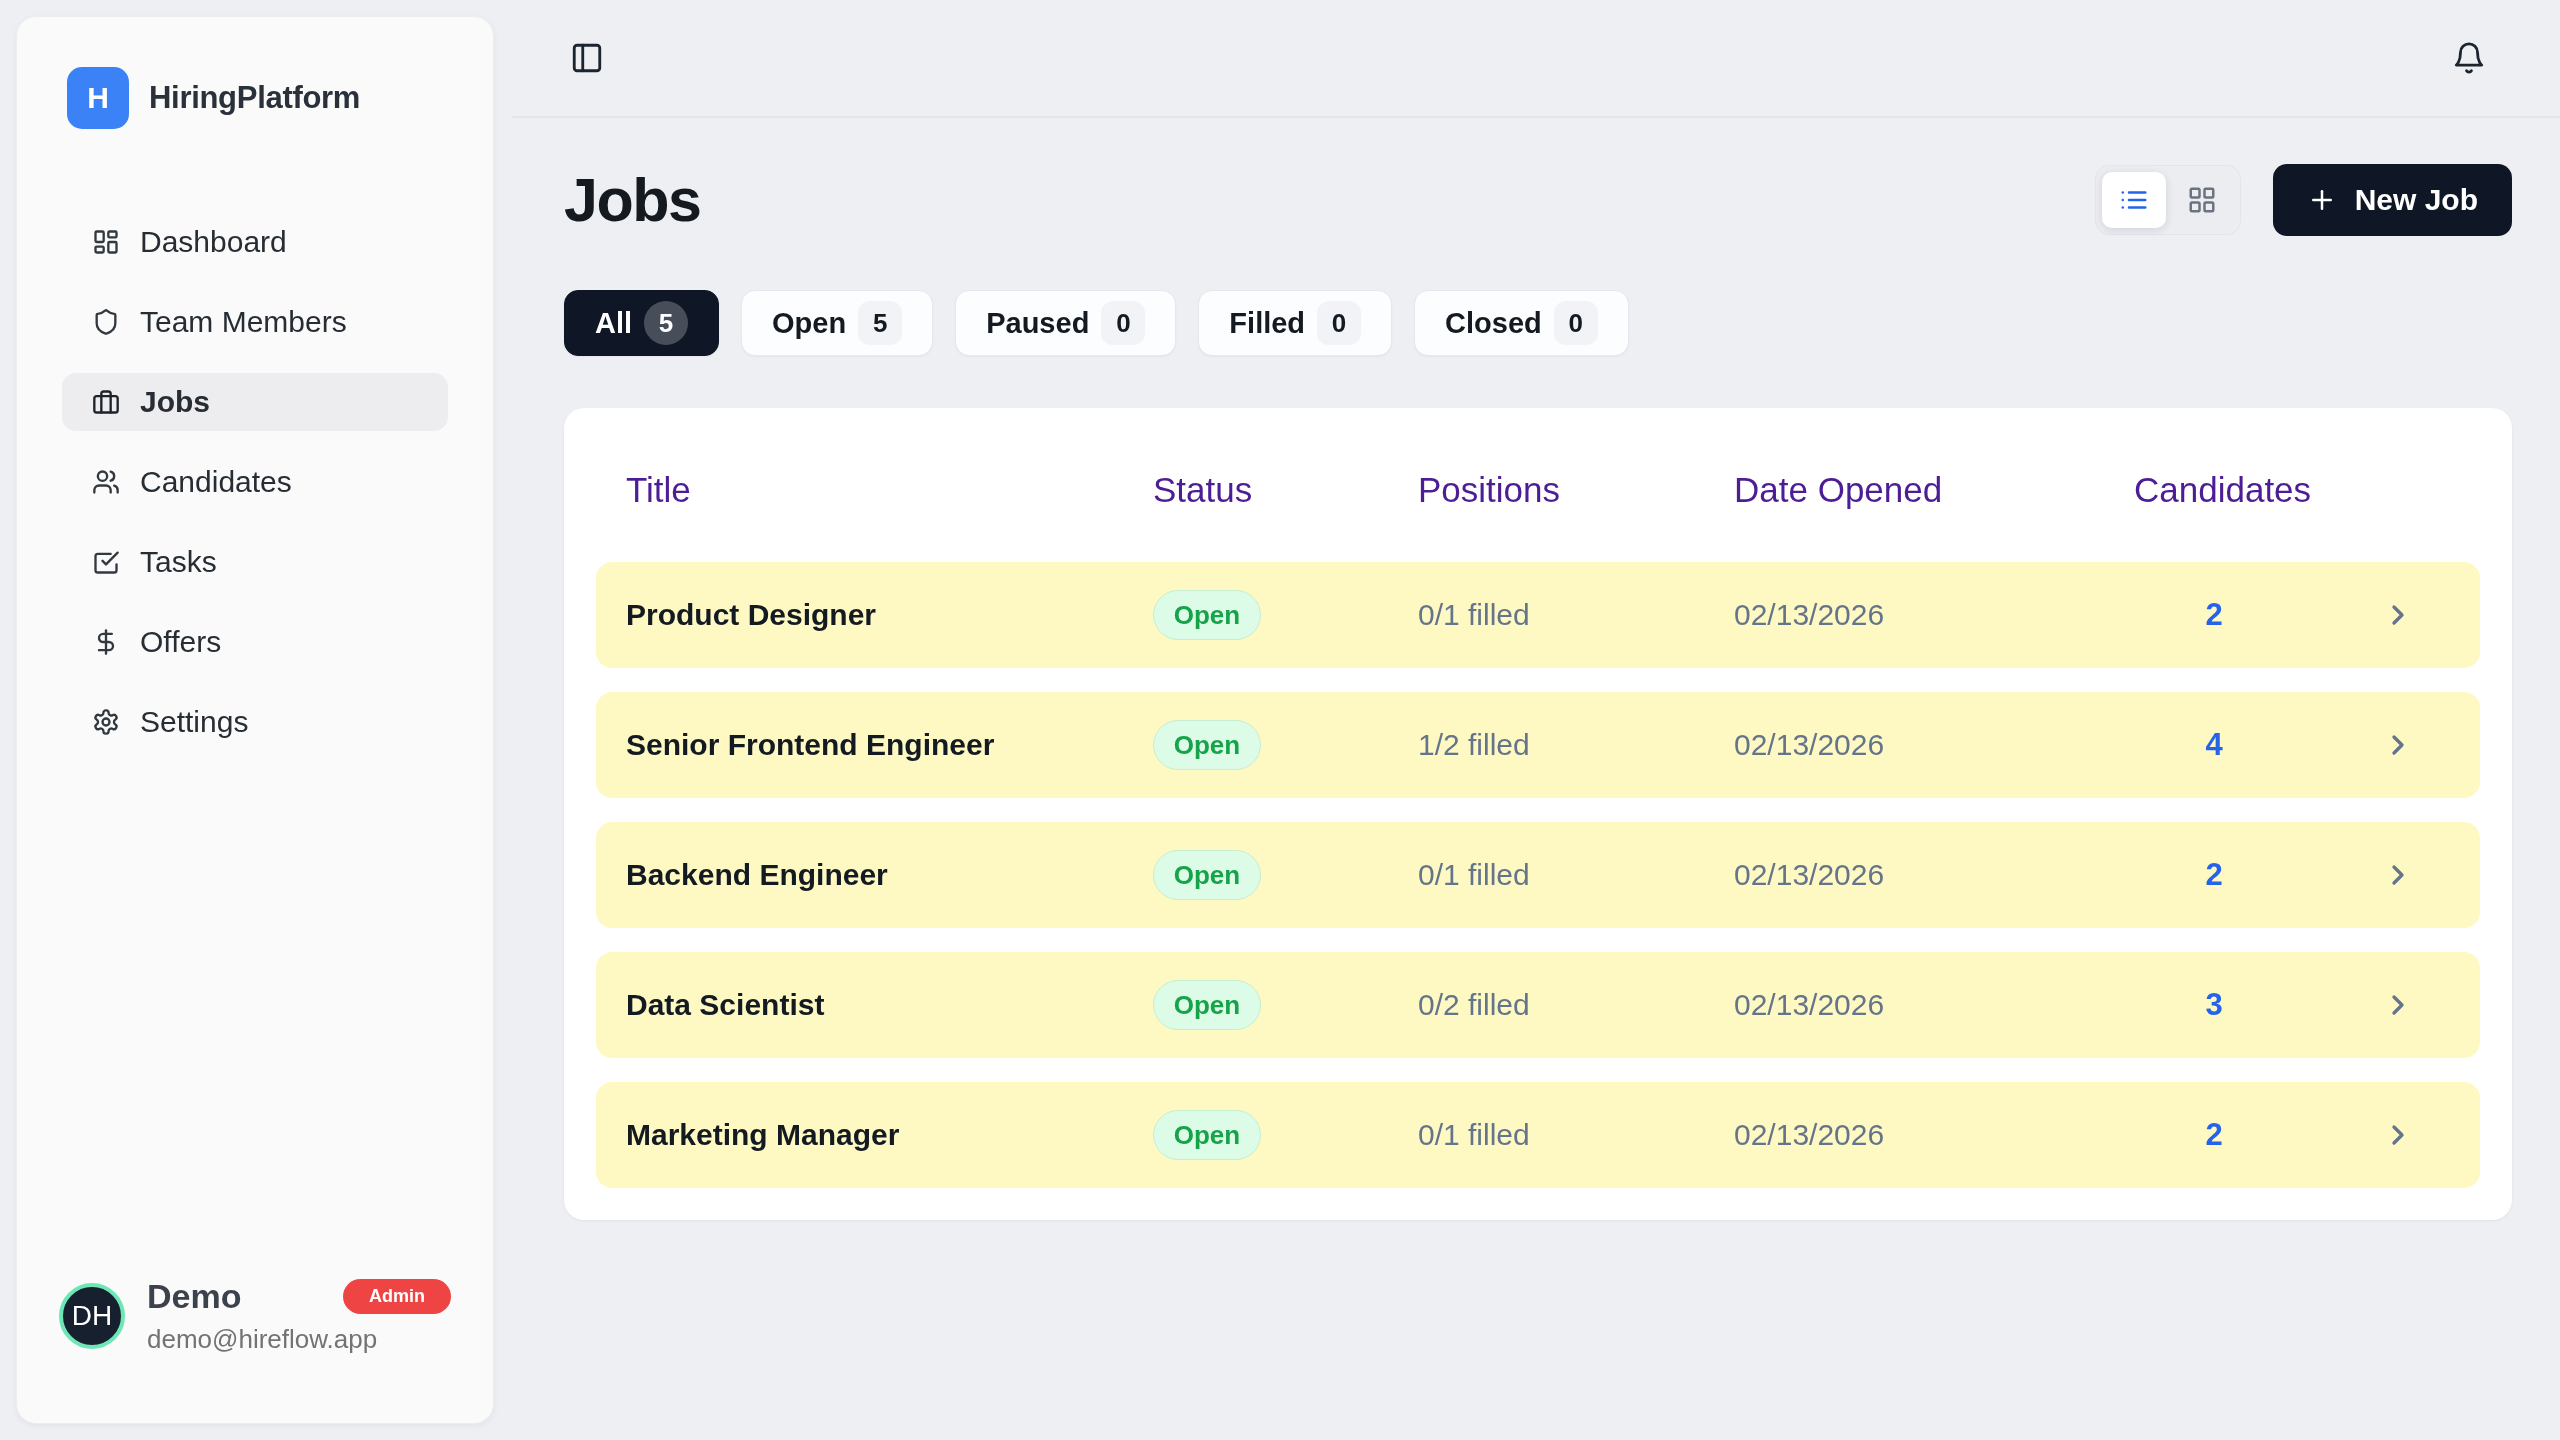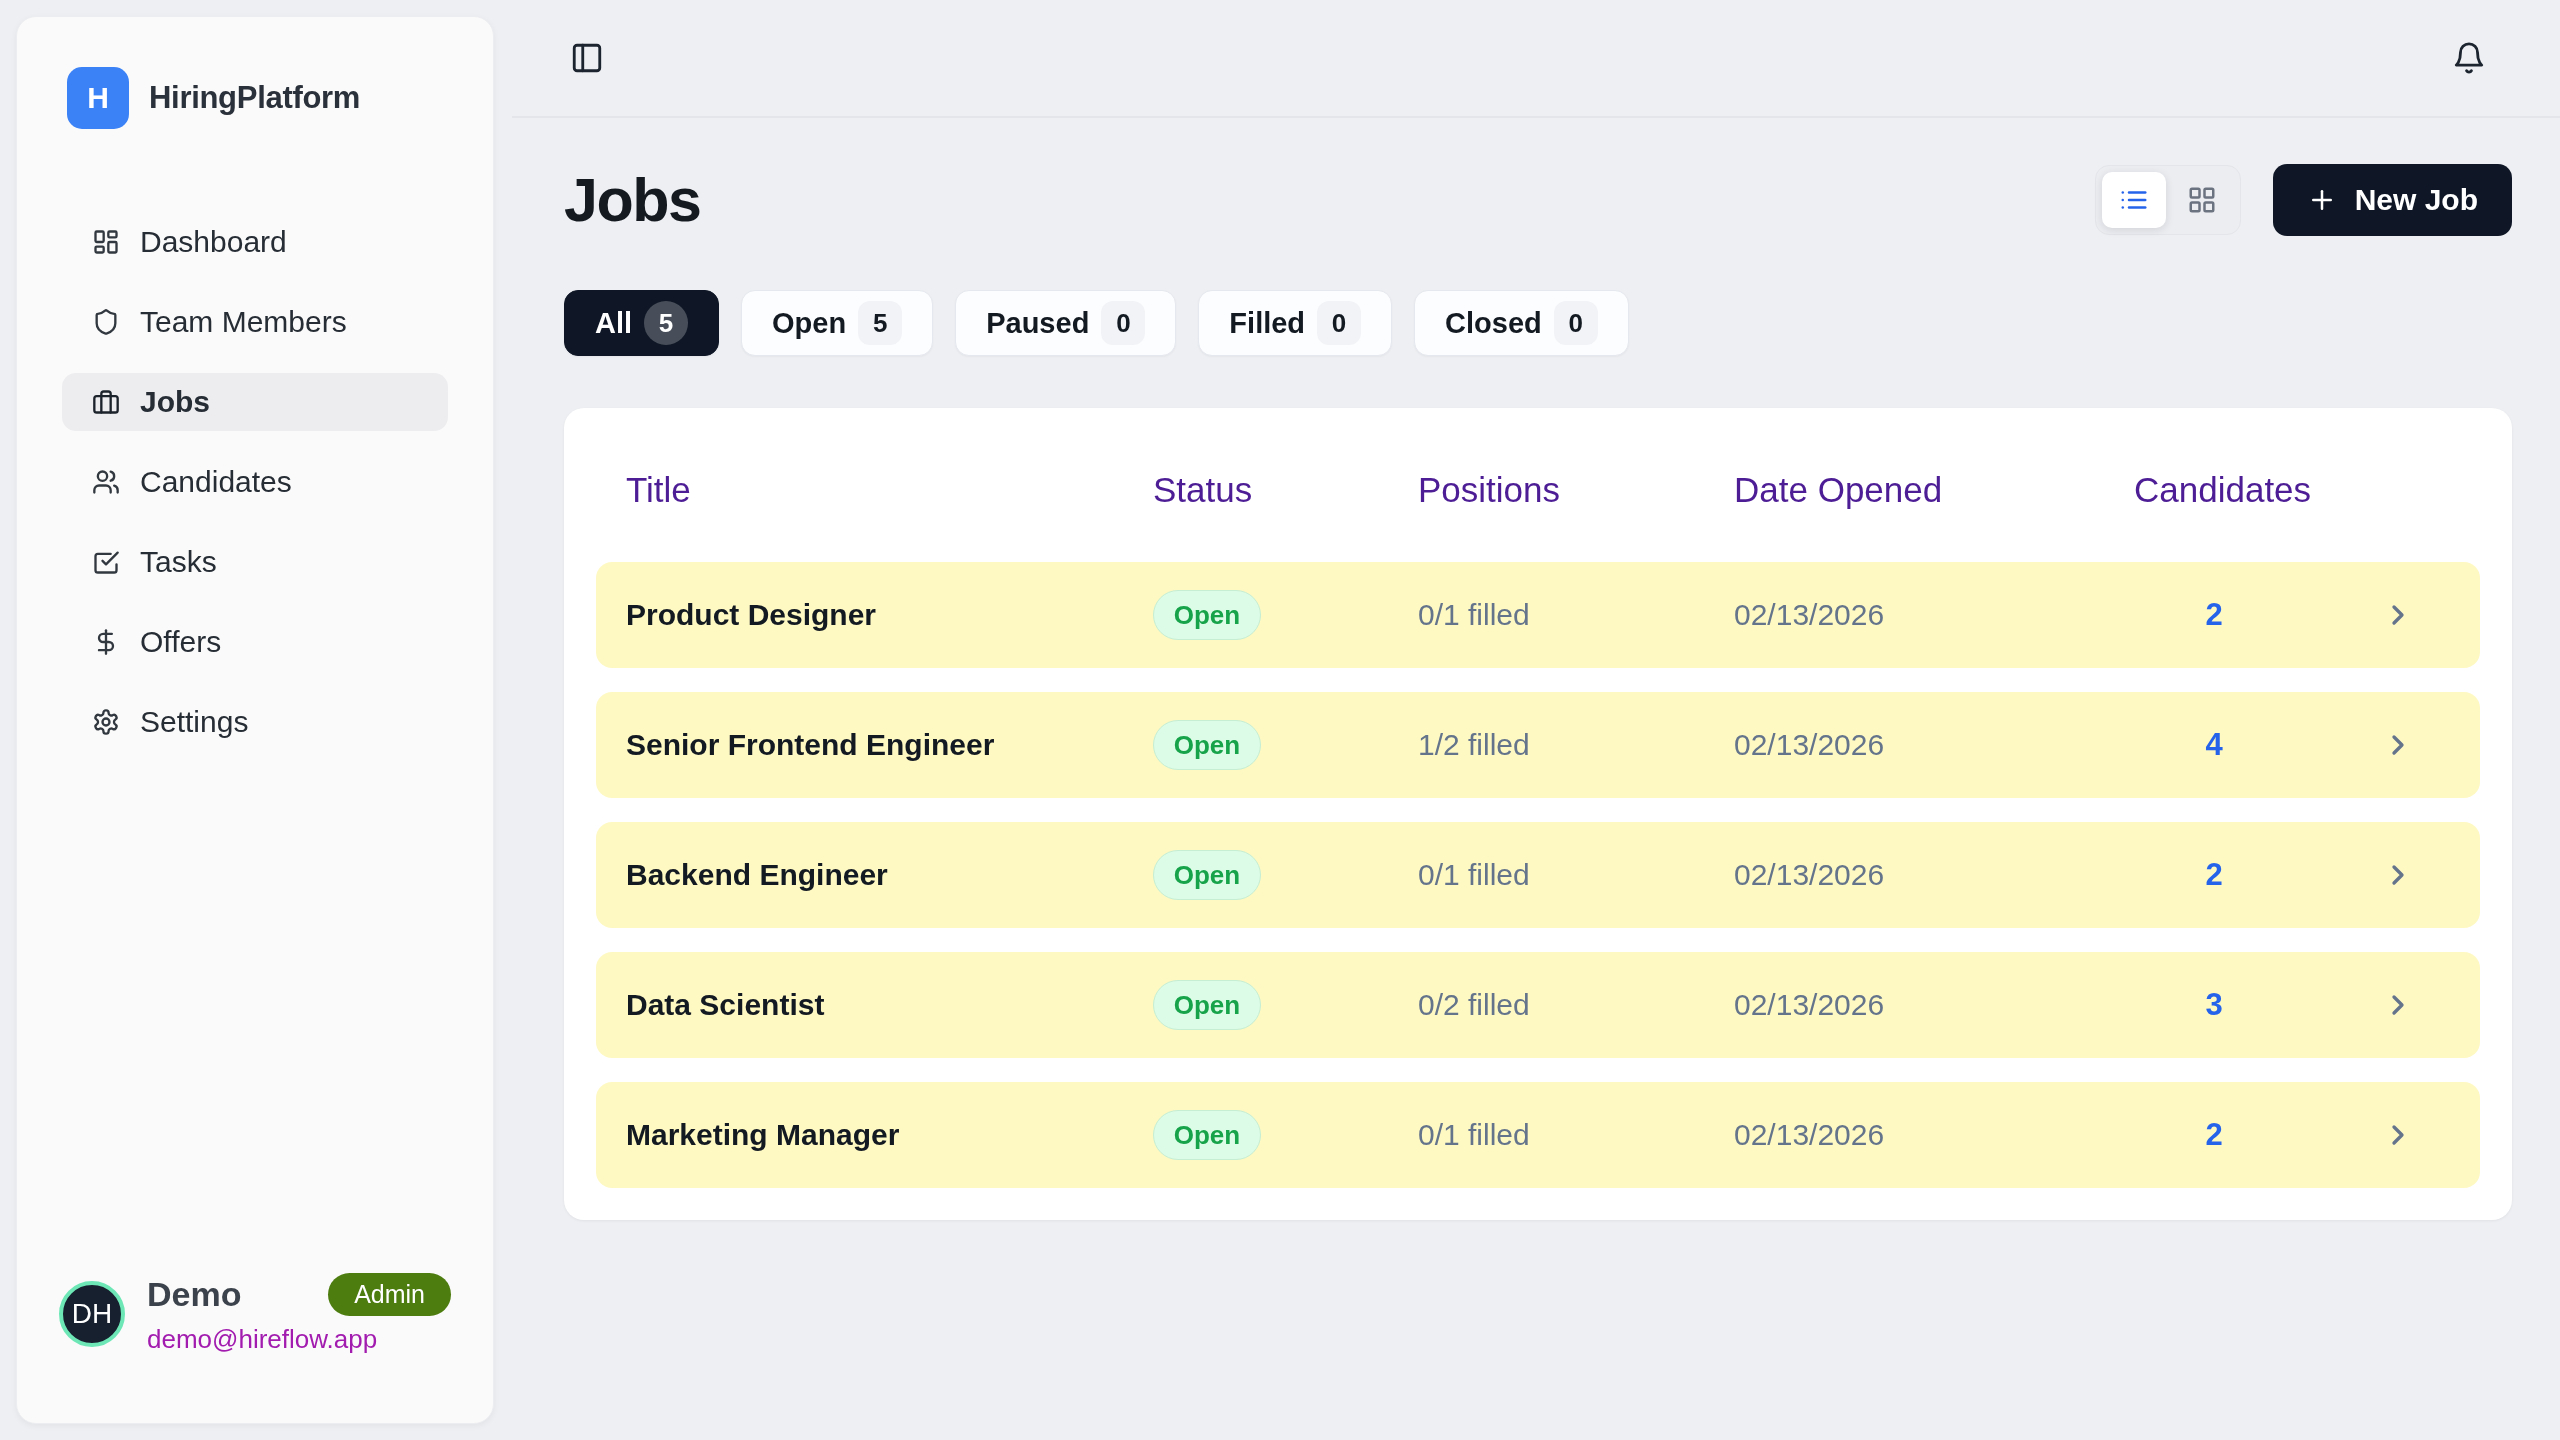--- a/index.html
+++ b/index.html
@@ -44,24 +44,24 @@
   .avatar {
     width:66px; height:66px; border-radius:50%;
     background:#16202e; border:4px solid #6ee7b7;
     color:#fff; font-size:28px; font-weight:500;
     display:flex; align-items:center; justify-content:center; flex:none;
   }
   .user-info { flex:1; min-width:0; }
   .user-top { display:flex; align-items:center; justify-content:space-between; }
   .user-name { font-size:34px; font-weight:700; color:#3c424b; }
   .role-badge {
-    background:#4d7c0f; color:#fff; font-size:25px; font-weight:400;
+    background:#ef4444; color:#fff; font-size:18px; font-weight:700;
     padding:7px 26px; border-radius:999px;
   }
-  .user-email { margin-top:8px; font-size:26px; color:#a21caf; }
+  .user-email { margin-top:8px; font-size:26px; color:#737373; }
 
   
   .main { position:absolute; left:512px; top:0; right:0; bottom:0; display:flex; flex-direction:column; }
   .topbar {
     height:118px; flex:none;
     display:flex; align-items:center; justify-content:space-between;
     padding:0 74px 0 58px;
     border-bottom:2px solid #e3e5ea;
   }
   .icon-btn { background:none; border:none; color:#1c2430; cursor:pointer; padding:0; }

